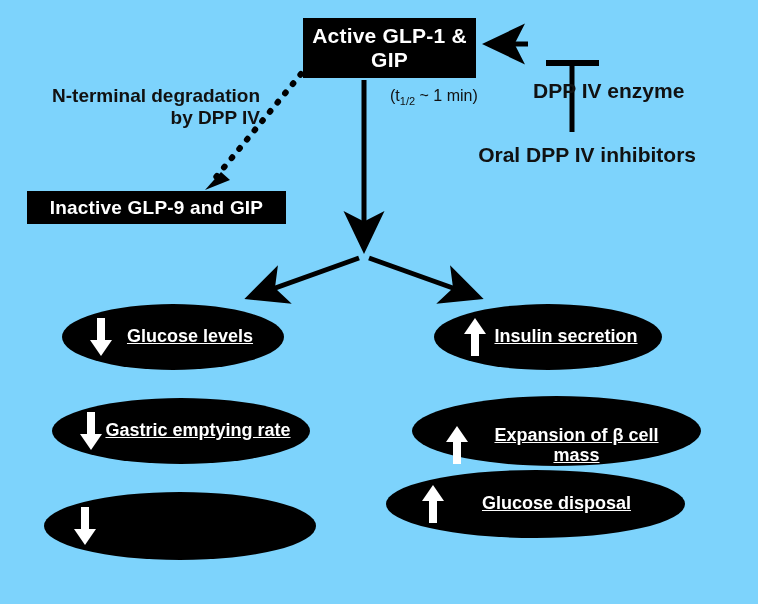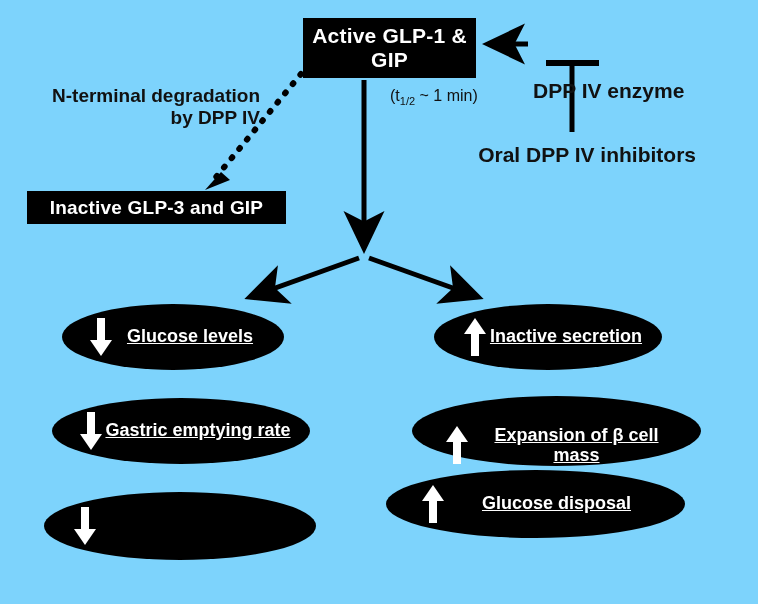--- a/index.html
+++ b/index.html
@@ -166,21 +166,21 @@
     </g>
 
     <g>
       <line x1="369" y1="258" x2="478" y2="297" stroke="#000000" stroke-width="5" marker-end="url(#m-solid)"></line>
     </g>
   </svg>
 
   <div class="node-box" id="node-active">Active GLP-1
 &amp; GIP</div>
 
-  <div class="node-box" id="node-inactive">Inactive GLP-3 and GIP</div>
+  <div class="node-box" id="node-inactive">Inactive GLP-9 and GIP</div>
 
   <div class="plain-label" id="label-nterm">N-terminal degradation
 by DPP IV</div>
 
   <div class="plain-label" id="label-dppiv-enzyme">DPP IV enzyme</div>
 
   <div class="plain-label" id="label-oral-inhibitors">Oral DPP IV inhibitors</div>
 
   <div id="label-halflife"><span>(t</span><sub>1/2</sub><span> ~ 1 min)</span></div>
 
@@ -188,21 +188,21 @@
     <svg class="eff-arrow" width="26" height="42" viewBox="0 0 26 42">
       <path d="M9,2 L17,2 L17,24 L24,24 L13,40 L2,24 L9,24 Z" fill="#ffffff"></path>
     </svg>
     <span class="eff-text">Glucose levels</span>
   </div>
 
   <div class="ellipse-node" id="eff-1">
     <svg class="eff-arrow" width="26" height="42" viewBox="0 0 26 42">
       <path d="M13,2 L24,18 L17,18 L17,40 L9,40 L9,18 L2,18 Z" fill="#ffffff"></path>
     </svg>
-    <span class="eff-text">Inactive secretion</span>
+    <span class="eff-text">Insulin secretion</span>
   </div>
 
   <div class="ellipse-node" id="eff-2">
     <svg class="eff-arrow" width="26" height="42" viewBox="0 0 26 42">
       <path d="M9,2 L17,2 L17,24 L24,24 L13,40 L2,24 L9,24 Z" fill="#ffffff"></path>
     </svg>
     <span class="eff-text">Gastric emptying rate</span>
   </div>
 
   <div class="ellipse-node" id="eff-3">

